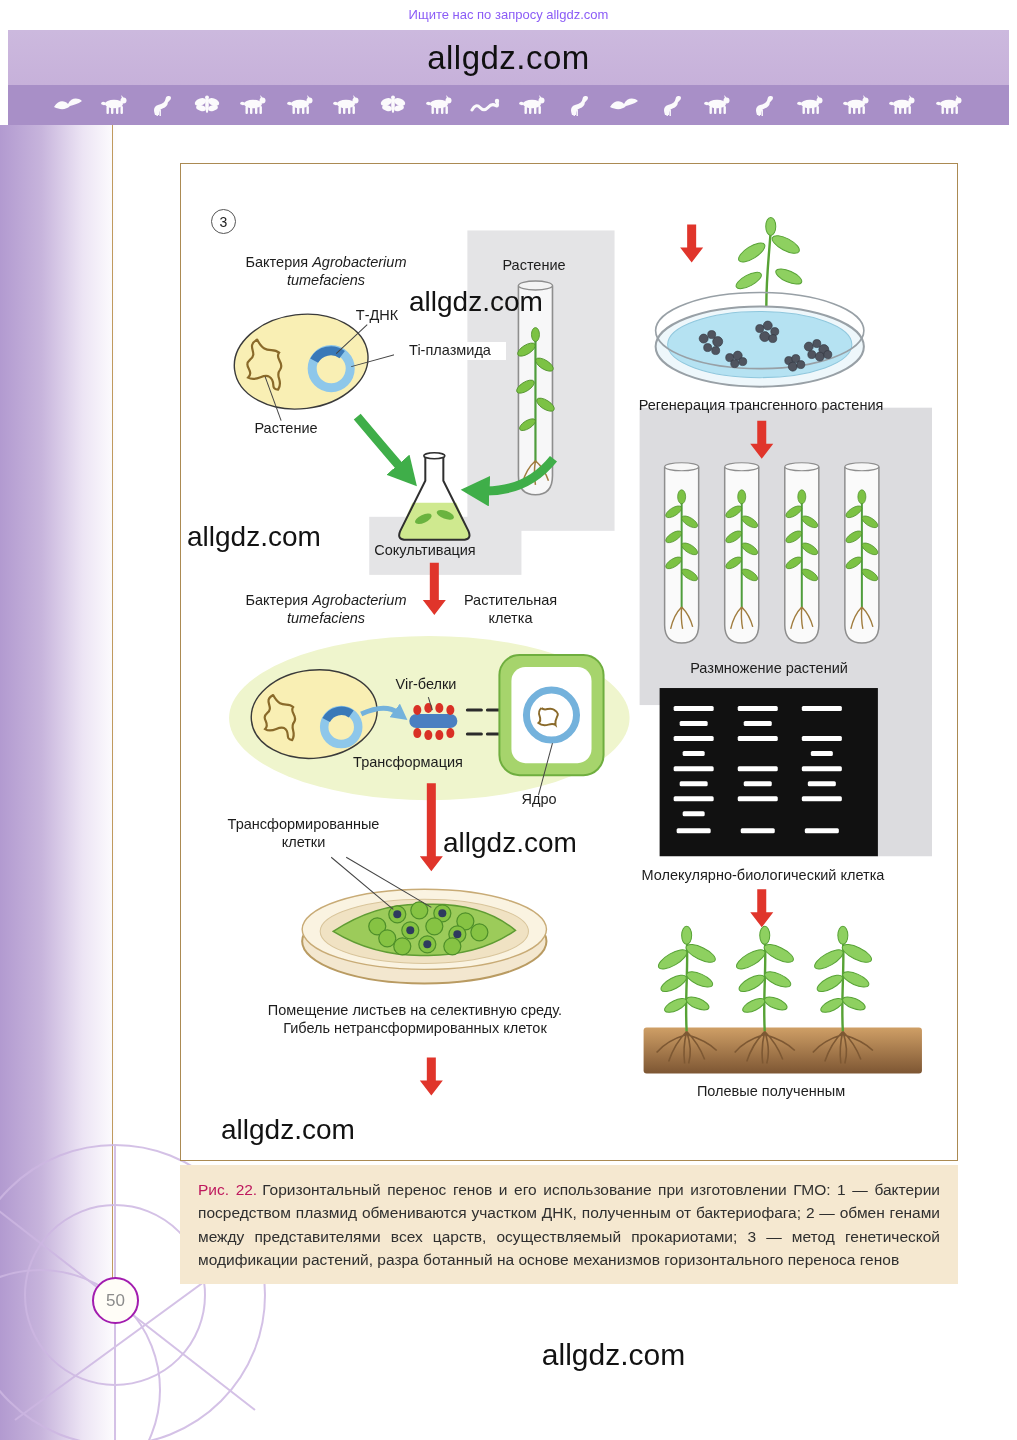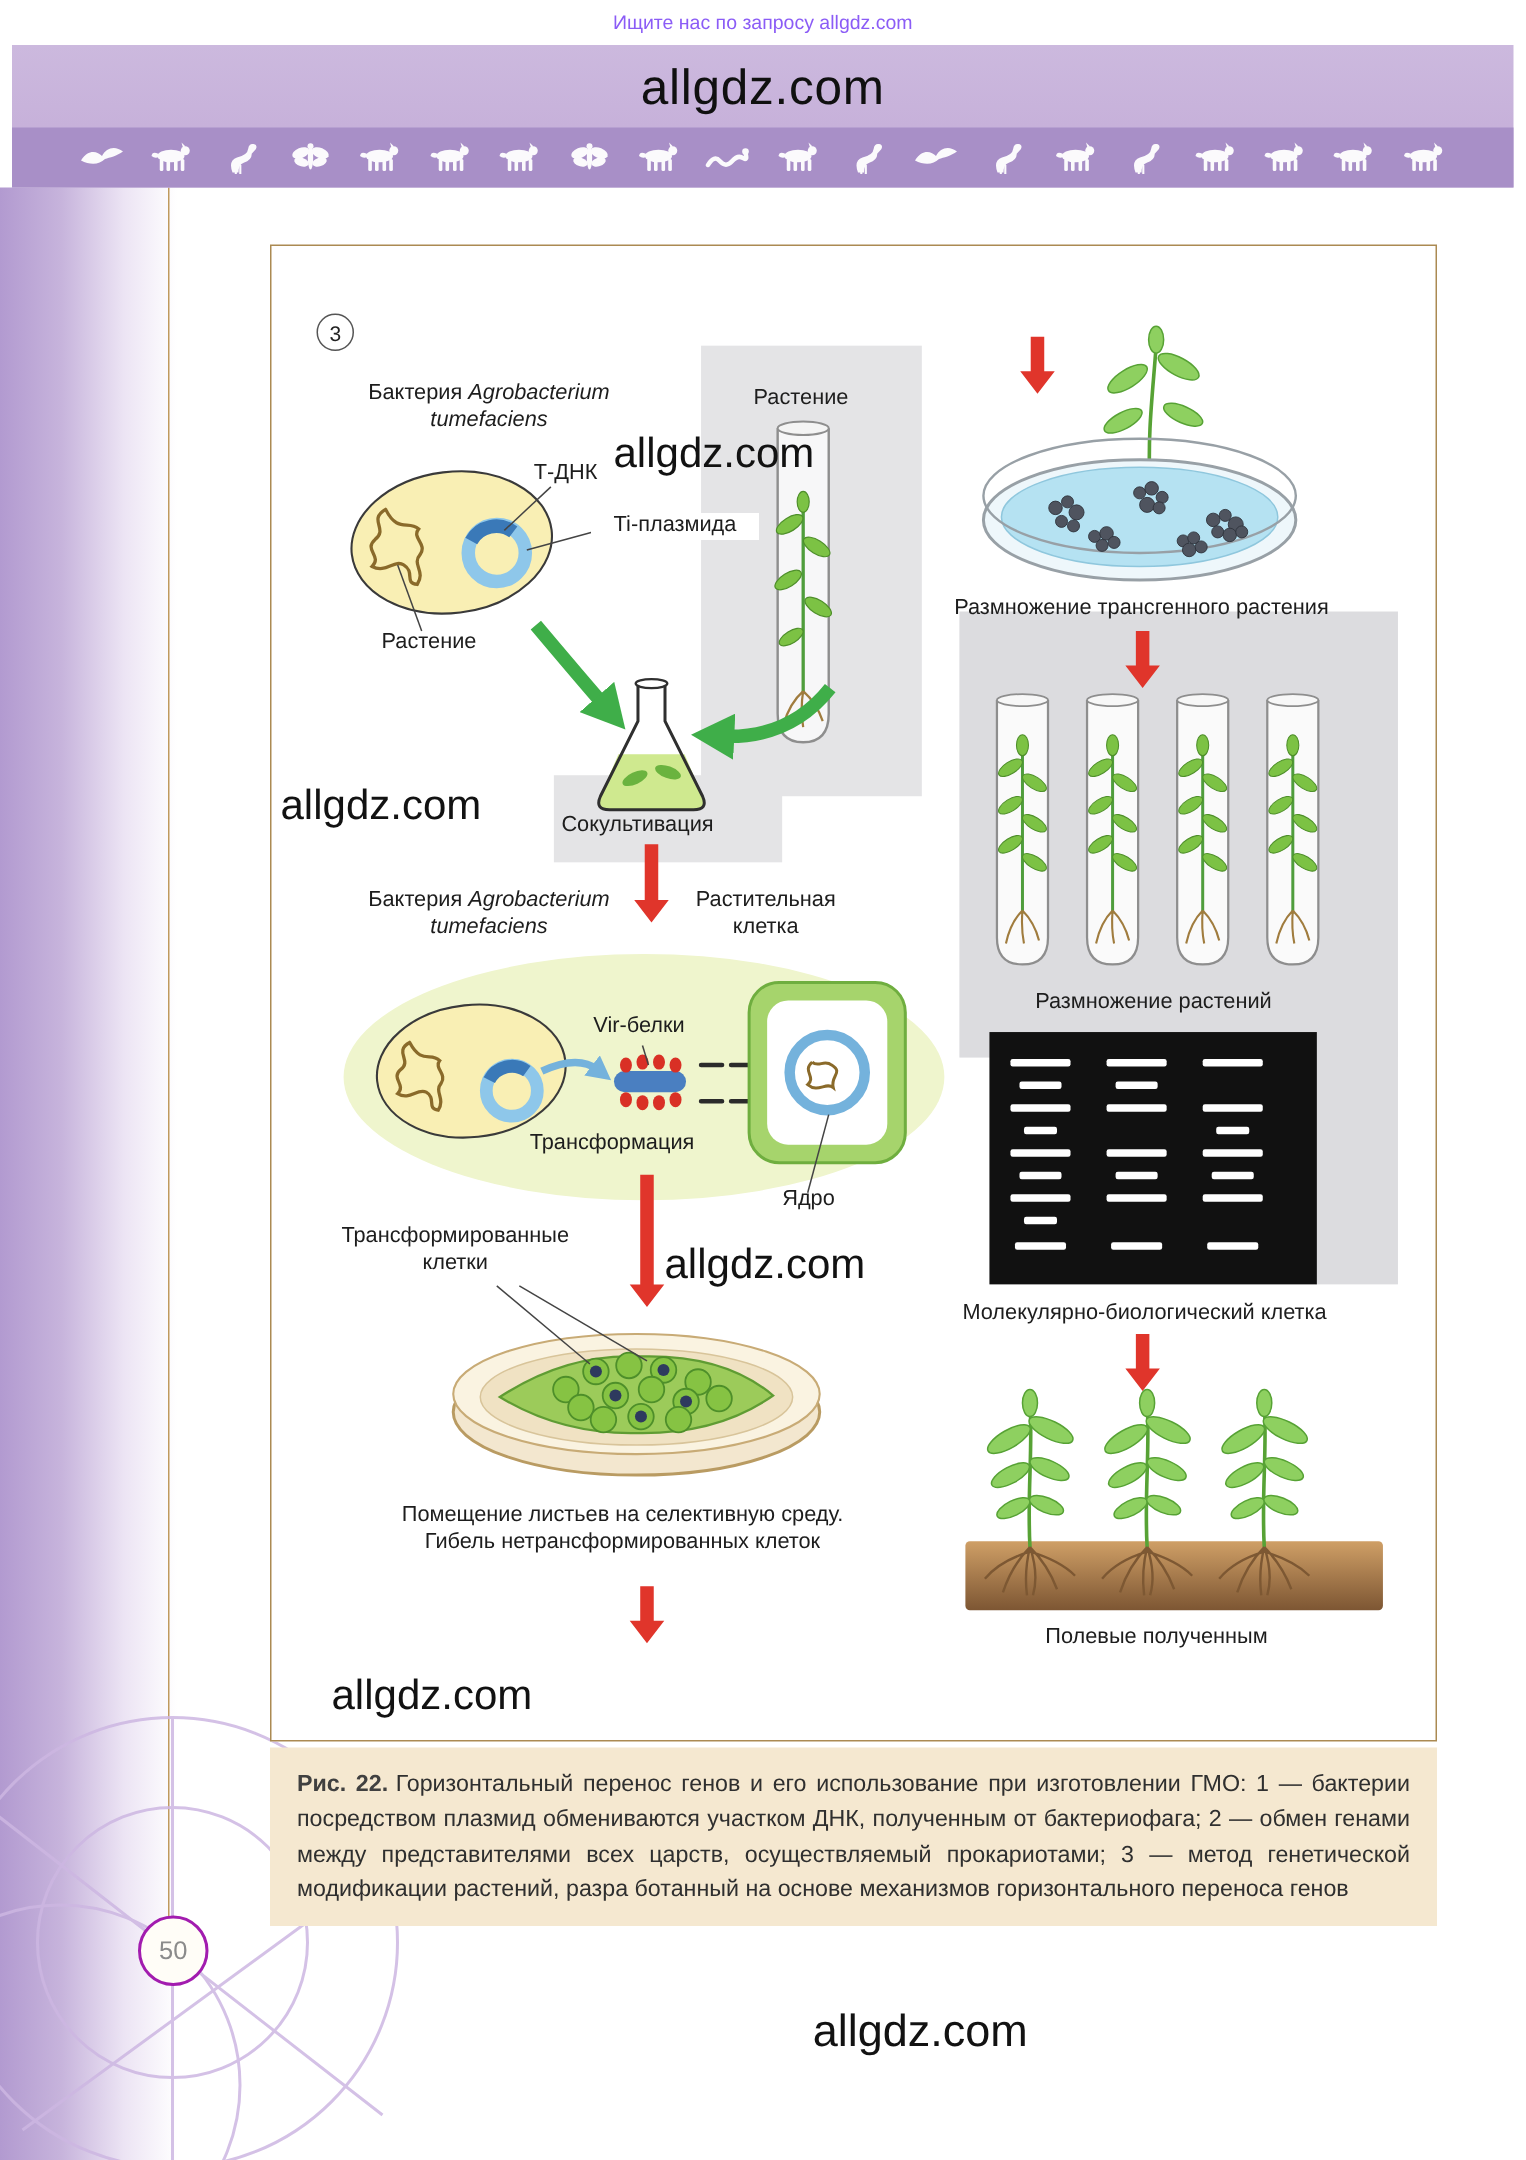--- a/index.html
+++ b/index.html
@@ -32,21 +32,21 @@
   .diagram{position:absolute;left:0;top:0;width:100%;height:100%}
   .badge{position:absolute;left:30px;top:45px;width:25px;height:25px;border-radius:50%;
     border:1.4px solid #555;color:#222;font-size:14px;display:flex;align-items:center;justify-content:center}
   .lbl{position:absolute;font-size:14.5px;line-height:1.22;color:#1d1d1d;text-align:center}
   .lbl i{}
   .lbl-bg{background:#fff;padding:0 2px}
   .wm{position:absolute;font-size:28px;font-weight:500;color:#121212;white-space:nowrap}
 
   .caption{position:absolute;left:180px;top:1165px;width:778px;background:#f5e8d0;
     padding:13px 18px;font-size:15.5px;line-height:1.5;color:#2f2f2f;text-align:justify;z-index:2}
-  .cap-label{margin-right:5px;font-weight:bold;color:#404040}
+  .cap-label{margin-right:5px;font-weight:normal;color:#be185d}
 
   .bottom-wm{position:absolute;top:1338px;left:210px;right:0;text-align:center;
     font-size:30px;font-weight:500;color:#121212;z-index:2}
   .footer{position:absolute;top:1412px;left:0;width:100%;text-align:center;font-size:13.5px;z-index:2}
   .footer a{text-decoration:none}
   .f-green{color:#27a645}
   .f-purple{color:#7b52a8}
   .f-sep{color:#8a8a8a;margin:0 6px}
 </style>
 </head>
@@ -436,21 +436,21 @@
     <div class="lbl" style="left:202px;top:512px;width:86px">Vir-белки</div>
     <div class="lbl" style="left:162px;top:590px;width:130px">Трансформация</div>
     <div class="lbl" style="left:332px;top:627px;width:52px">Ядро</div>
     <div class="lbl" style="left:40px;top:652px;width:165px">Трансформированные клетки</div>
 
     <div class="lbl" style="left:38px;top:838px;width:392px">
       <div>Помещение листьев на селективную среду.</div>
       <div>Гибель нетрансформированных клеток</div>
     </div>
 
-    <div class="lbl" style="left:430px;top:233px;width:300px">Размножение трансгенного растения</div>
+    <div class="lbl" style="left:430px;top:233px;width:300px">Регенерация трансгенного растения</div>
     <div class="lbl" style="left:478px;top:496px;width:220px">Размножение растений</div>
     <div class="lbl" style="left:428px;top:703px;width:308px">Молекулярно-биологический клетка</div>
     <div class="lbl" style="left:492px;top:919px;width:196px">Полевые полученным</div>
 
     <div class="wm" style="left:228px;top:122px">allgdz.com</div>
     <div class="wm" style="left:6px;top:357px">allgdz.com</div>
     <div class="wm" style="left:262px;top:663px">allgdz.com</div>
     <div class="wm" style="left:40px;top:950px">allgdz.com</div>
   </div>
 

